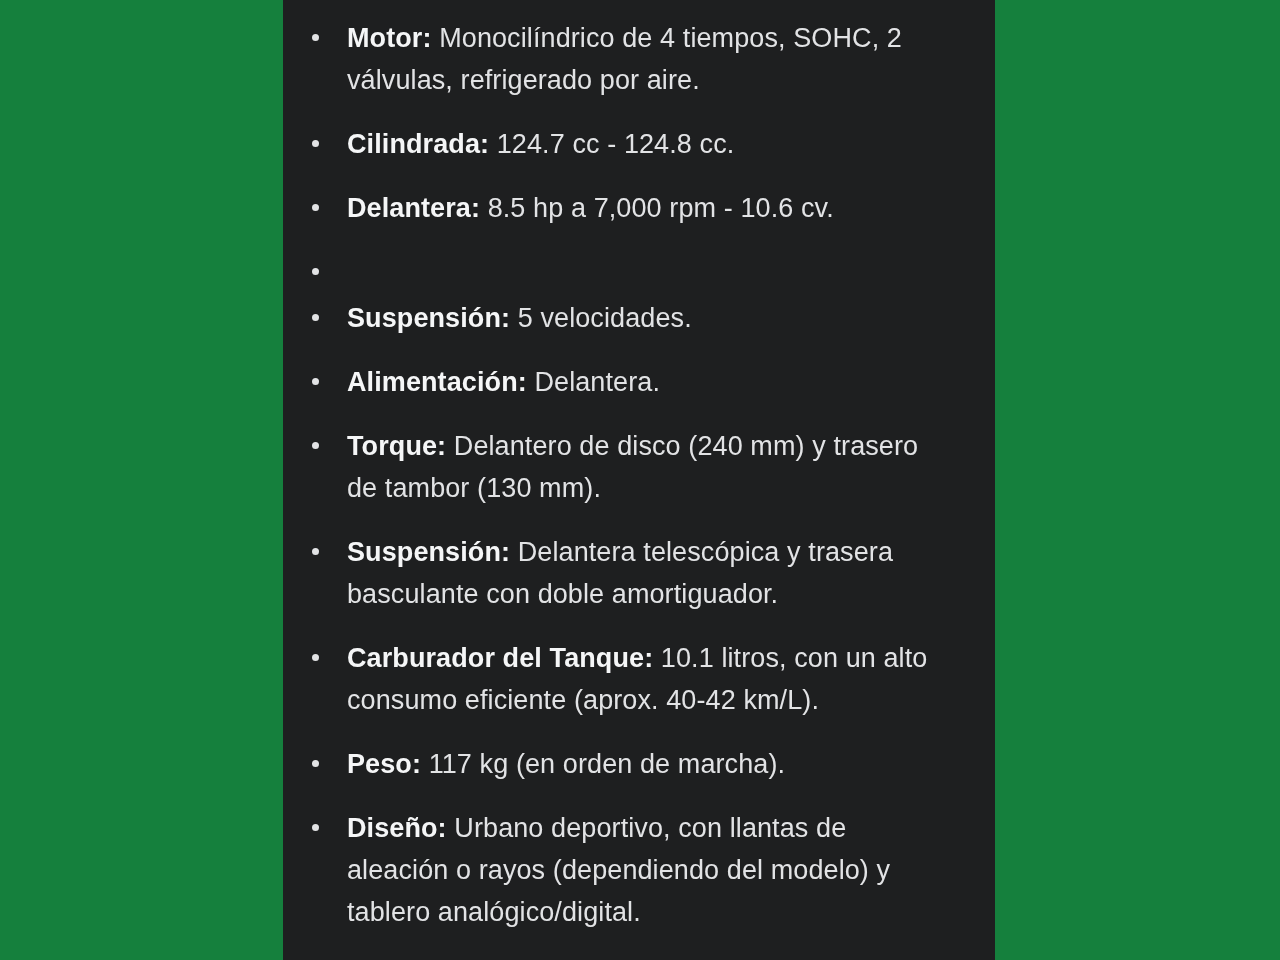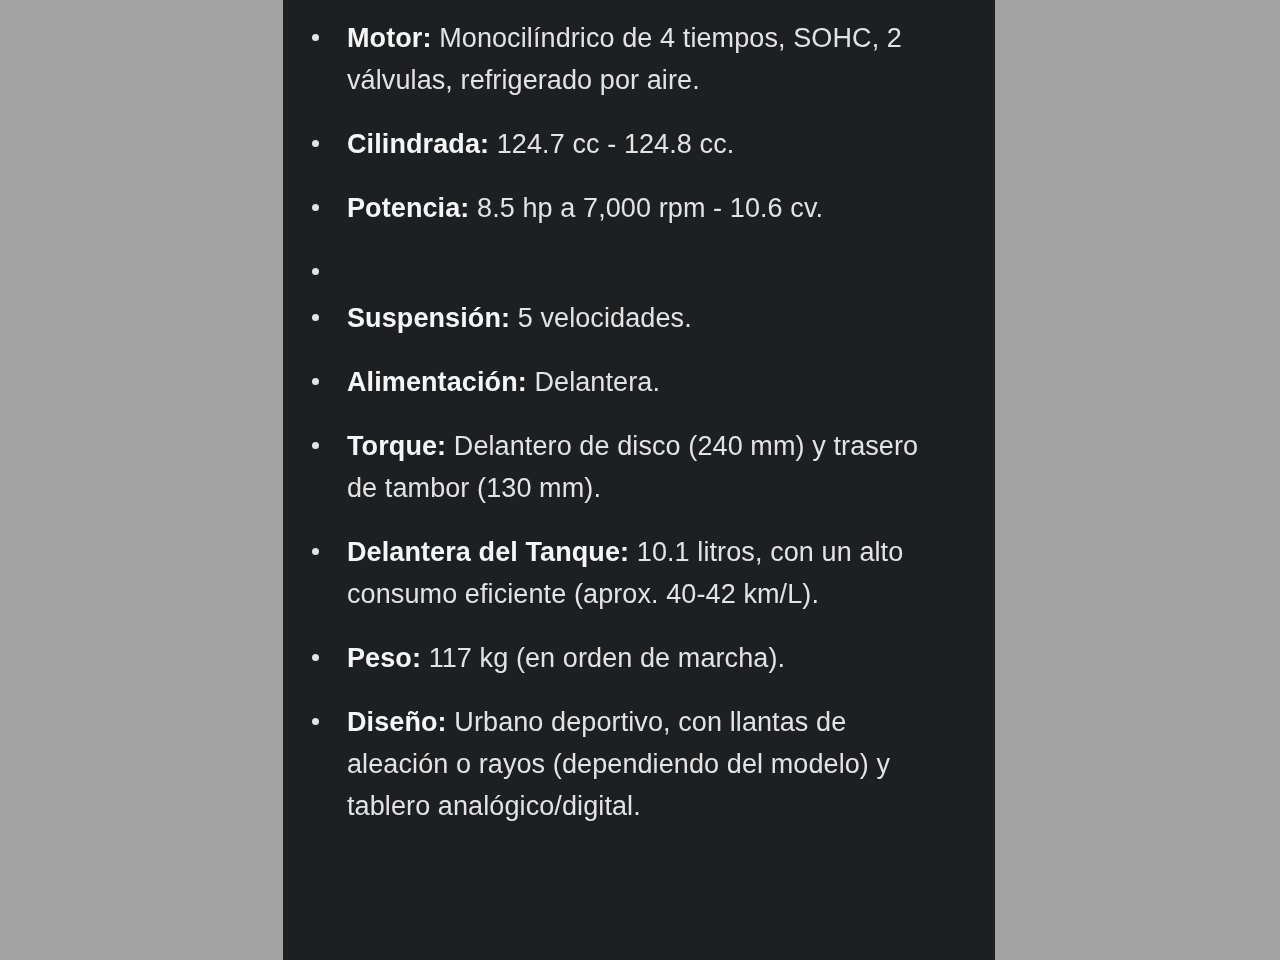--- a/index.html
+++ b/index.html
@@ -61,37 +61,37 @@
     white-space: pre-line;
   }
   .spec-label {
     font-weight: bold;
     color: #f5f6f7;
   }
 </style>
 </head>
 <body>
 
-<div class="page" style="background: #a3a3a3;">
+<div class="page" style="background: #15803d;">
   <div class="panel" style="background: rgb(30, 31, 32);">
     <ul class="spec-list">
   <li class="spec-item">
     <span class="bullet"></span>
     <p class="spec-text"><strong class="spec-label">Motor:</strong><span class="spec-value"> Monocilíndrico de 4 tiempos, SOHC, 2
 válvulas, refrigerado por aire.</span></p>
   </li>
 
   <li class="spec-item">
     <span class="bullet"></span>
     <p class="spec-text"><strong class="spec-label">Cilindrada:</strong><span class="spec-value"> 124.7 cc - 124.8 cc.</span></p>
   </li>
 
   <li class="spec-item">
     <span class="bullet"></span>
-    <p class="spec-text"><strong class="spec-label">Potencia:</strong><span class="spec-value"> 8.5 hp a 7,000 rpm - 10.6 cv.</span></p>
+    <p class="spec-text"><strong class="spec-label">Delantera:</strong><span class="spec-value"> 8.5 hp a 7,000 rpm - 10.6 cv.</span></p>
   </li>
 
   <li class="spec-item">
     <span class="bullet"></span>
   </li>
 
   <li class="spec-item">
     <span class="bullet"></span>
     <p class="spec-text"><strong class="spec-label">Suspensión:</strong><span class="spec-value"> 5 velocidades.</span></p>
   </li>
@@ -100,24 +100,29 @@
     <span class="bullet"></span>
     <p class="spec-text"><strong class="spec-label">Alimentación:</strong><span class="spec-value"> Delantera.</span></p>
   </li>
 
   <li class="spec-item">
     <span class="bullet"></span>
     <p class="spec-text"><strong class="spec-label">Torque:</strong><span class="spec-value"> Delantero de disco (240 mm) y trasero
 de tambor (130 mm).</span></p>
   </li>
 
+  <li class="spec-item">
+    <span class="bullet"></span>
+    <p class="spec-text"><strong class="spec-label">Suspensión:</strong><span class="spec-value"> Delantera telescópica y trasera
+basculante con doble amortiguador.</span></p>
+  </li>
 
   <li class="spec-item">
     <span class="bullet"></span>
-    <p class="spec-text"><strong class="spec-label">Delantera del Tanque:</strong><span class="spec-value"> 10.1 litros, con un alto
+    <p class="spec-text"><strong class="spec-label">Carburador del Tanque:</strong><span class="spec-value"> 10.1 litros, con un alto
 consumo eficiente (aprox. 40-42 km/L).</span></p>
   </li>
 
   <li class="spec-item">
     <span class="bullet"></span>
     <p class="spec-text"><strong class="spec-label">Peso:</strong><span class="spec-value"> 117 kg (en orden de marcha).</span></p>
   </li>
 
   <li class="spec-item">
     <span class="bullet"></span>

